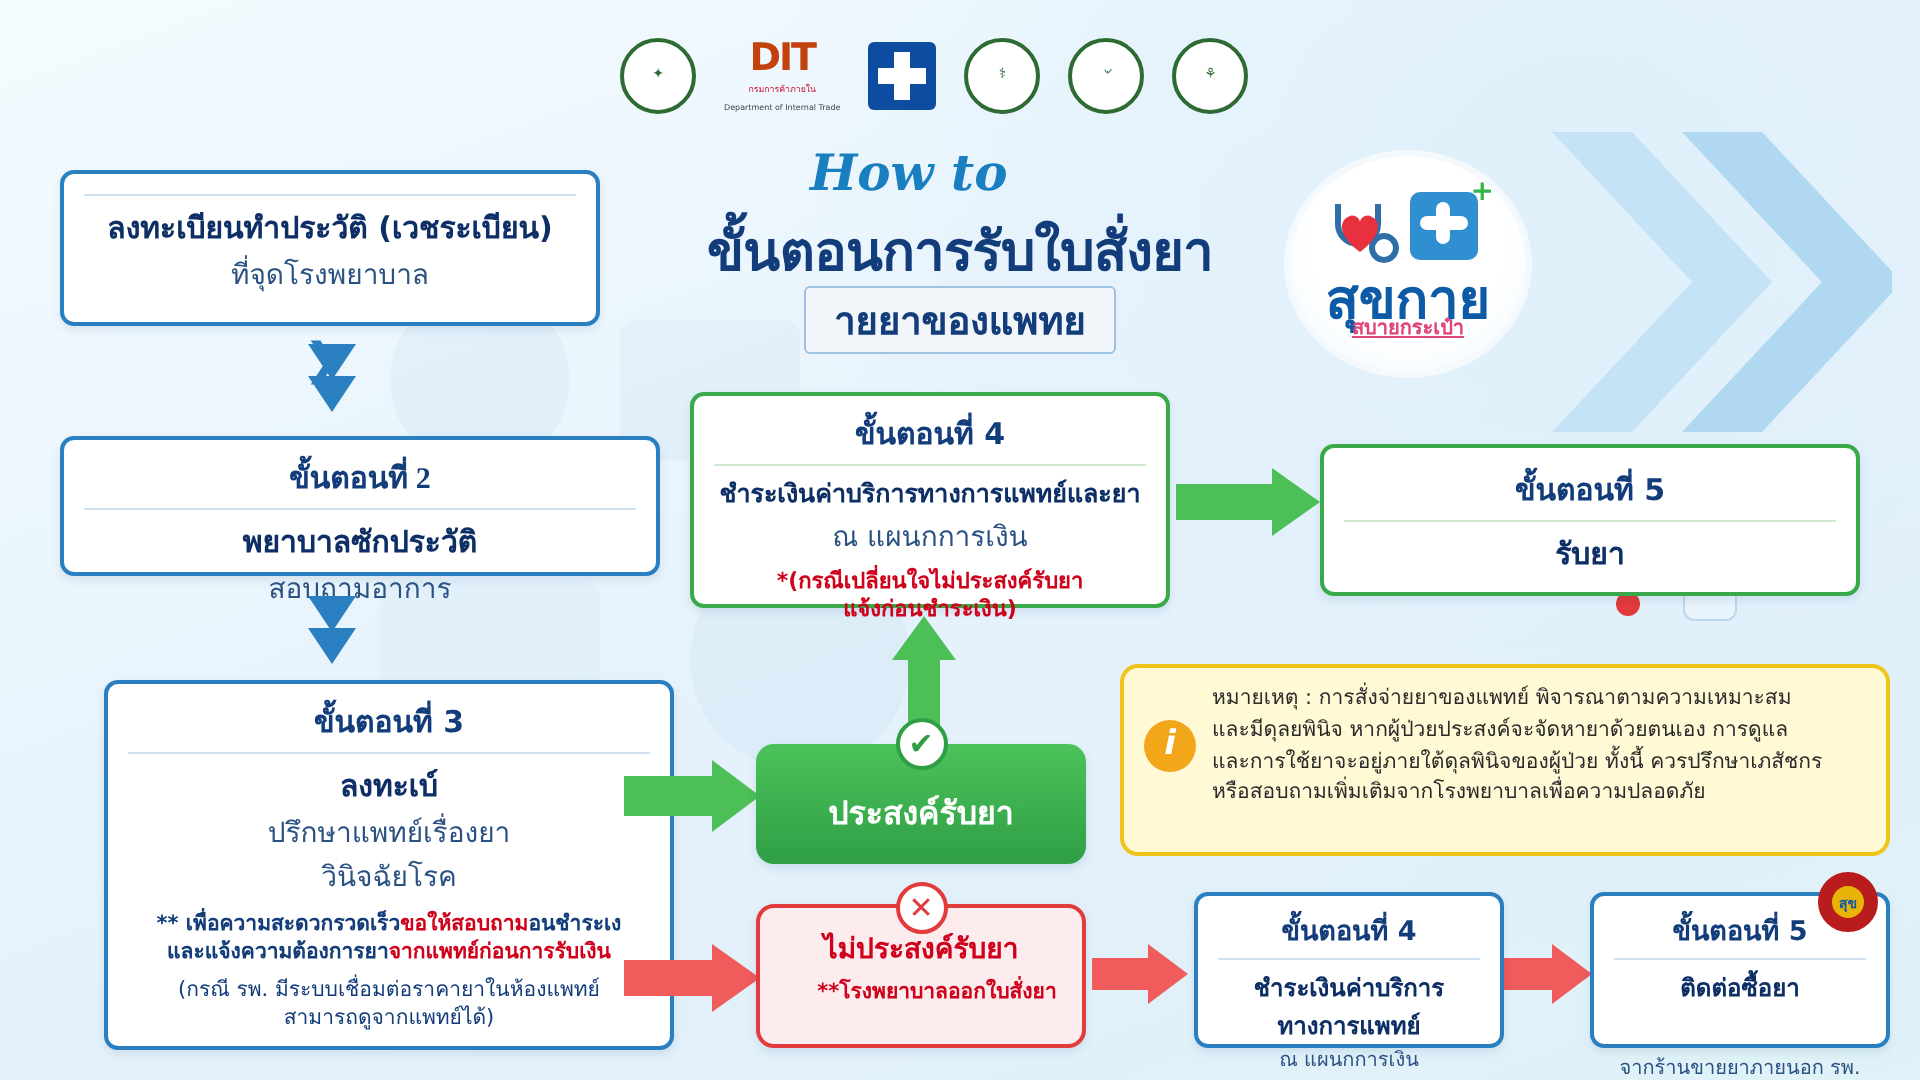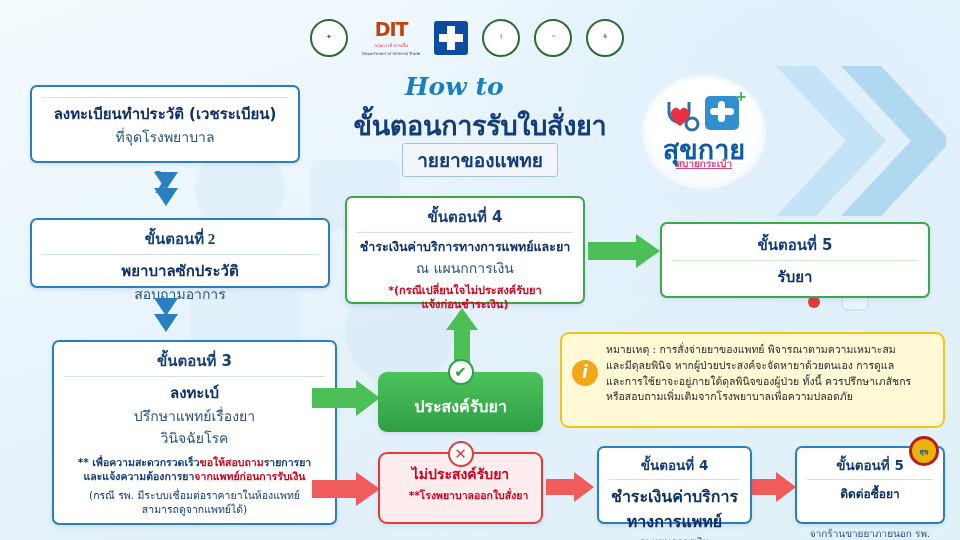--- a/index.html
+++ b/index.html
@@ -127,29 +127,29 @@
   #nowish .l1 { color:#d0021b; font-size:14px; font-weight:bold; }
   #nowish .l2 { color:#d0021b; font-size:10.5px; }
   #nowish .l3 { color:#d0021b; font-size:10.5px; font-weight:bold; margin-top:2px;margin-left:16px;}
   .cross {
     position:absolute; left:50%; margin-left:-13px; top:-13px; width:26px; height:26px;
     background:#fff; border-radius:50%; border:2px solid #e23b3b;
     color:#e23b3b; font-size:15px; font-weight:bold; line-height:22px;
   }
   #step4b { left:597px; top:446px; width:155px; height:78px; border:2px solid #2a7fc1; padding-top:6px; }
   #step4b .hd { font-size:13.5px; }
-  #step4b .l1 { font-size:16px; }
+  #step4b .l1 { font-size:12px; }
   #step4b .l2 { font-size:10px; }
   #step6 { left:795px; top:446px; width:150px; height:78px; border:2px solid #2a7fc1; padding-top:6px; }
   #step6 .hd { font-size:13.5px; }
   #step6 .l1 { font-size:12px; }
   #step6 .l2 { font-size:10px;margin-top:23px; }
   .minilogo {
     position:absolute; right:4px; top:-12px; width:30px; height:30px; border-radius:50%;
-    background:#eab308; border:3px solid #b91c1c; font-size:7px; color:#0d5aa7;
+    background:#eab308; border:7px solid #b91c1c; font-size:7px; color:#0d5aa7;
     display:flex; align-items:center; justify-content:center; font-weight:bold;
   }
 
   
   #note {
     position:absolute; left:560px; top:332px; width:385px; height:96px;
     background:#fff9d6; border:2px solid #f0c419; border-radius:9px;
     padding:8px 10px 8px 44px; color:#2a2a2a; font-size:10.5px; line-height:1.5;
     text-align:left;
   }
@@ -248,21 +248,21 @@
   <polygon points="6,20 30,20 18,38" fill="#2a7fc1"></polygon>
 </svg>
 
 <div class="box" id="step3">
   <div class="hd">ขั้นตอนที่ 3</div>
   <div class="hd-line"></div>
   <div class="l1">ลงทะเบ์</div>
   <div class="l2">ปรึกษาแพทย์เรื่องยา</div>
   <div class="l2">วินิจฉัยโรค</div>
   <div class="note">
-    <span class="blue">** เพื่อความสะดวกรวดเร็ว</span><span class="red">ขอให้สอบถาม</span><span class="blue">รายการยา</span><br>
+    <span class="blue">** เพื่อความสะดวกรวดเร็ว</span><span class="red">ขอให้สอบถาม</span><span class="blue">อนชำระเง</span><br>
     <span class="blue">และแจ้งความต้องการยา</span><span class="red">จากแพทย์ก่อนการรับเงิน</span>
   </div>
   <div class="paren">
     <span>(กรณี รพ. มีระบบเชื่อมต่อราคายาในห้องแพทย์</span><br>
     <span>สามารถดูจากแพทย์ได้)</span>
   </div>
 </div>
 
 <svg class="arrow" style="left:312px;top:378px;width:70px;height:40px;" viewBox="0 0 70 40">
   <polygon points="0,10 44,10 44,2 68,20 44,38 44,30 0,30" fill="#4cbf57"></polygon>

